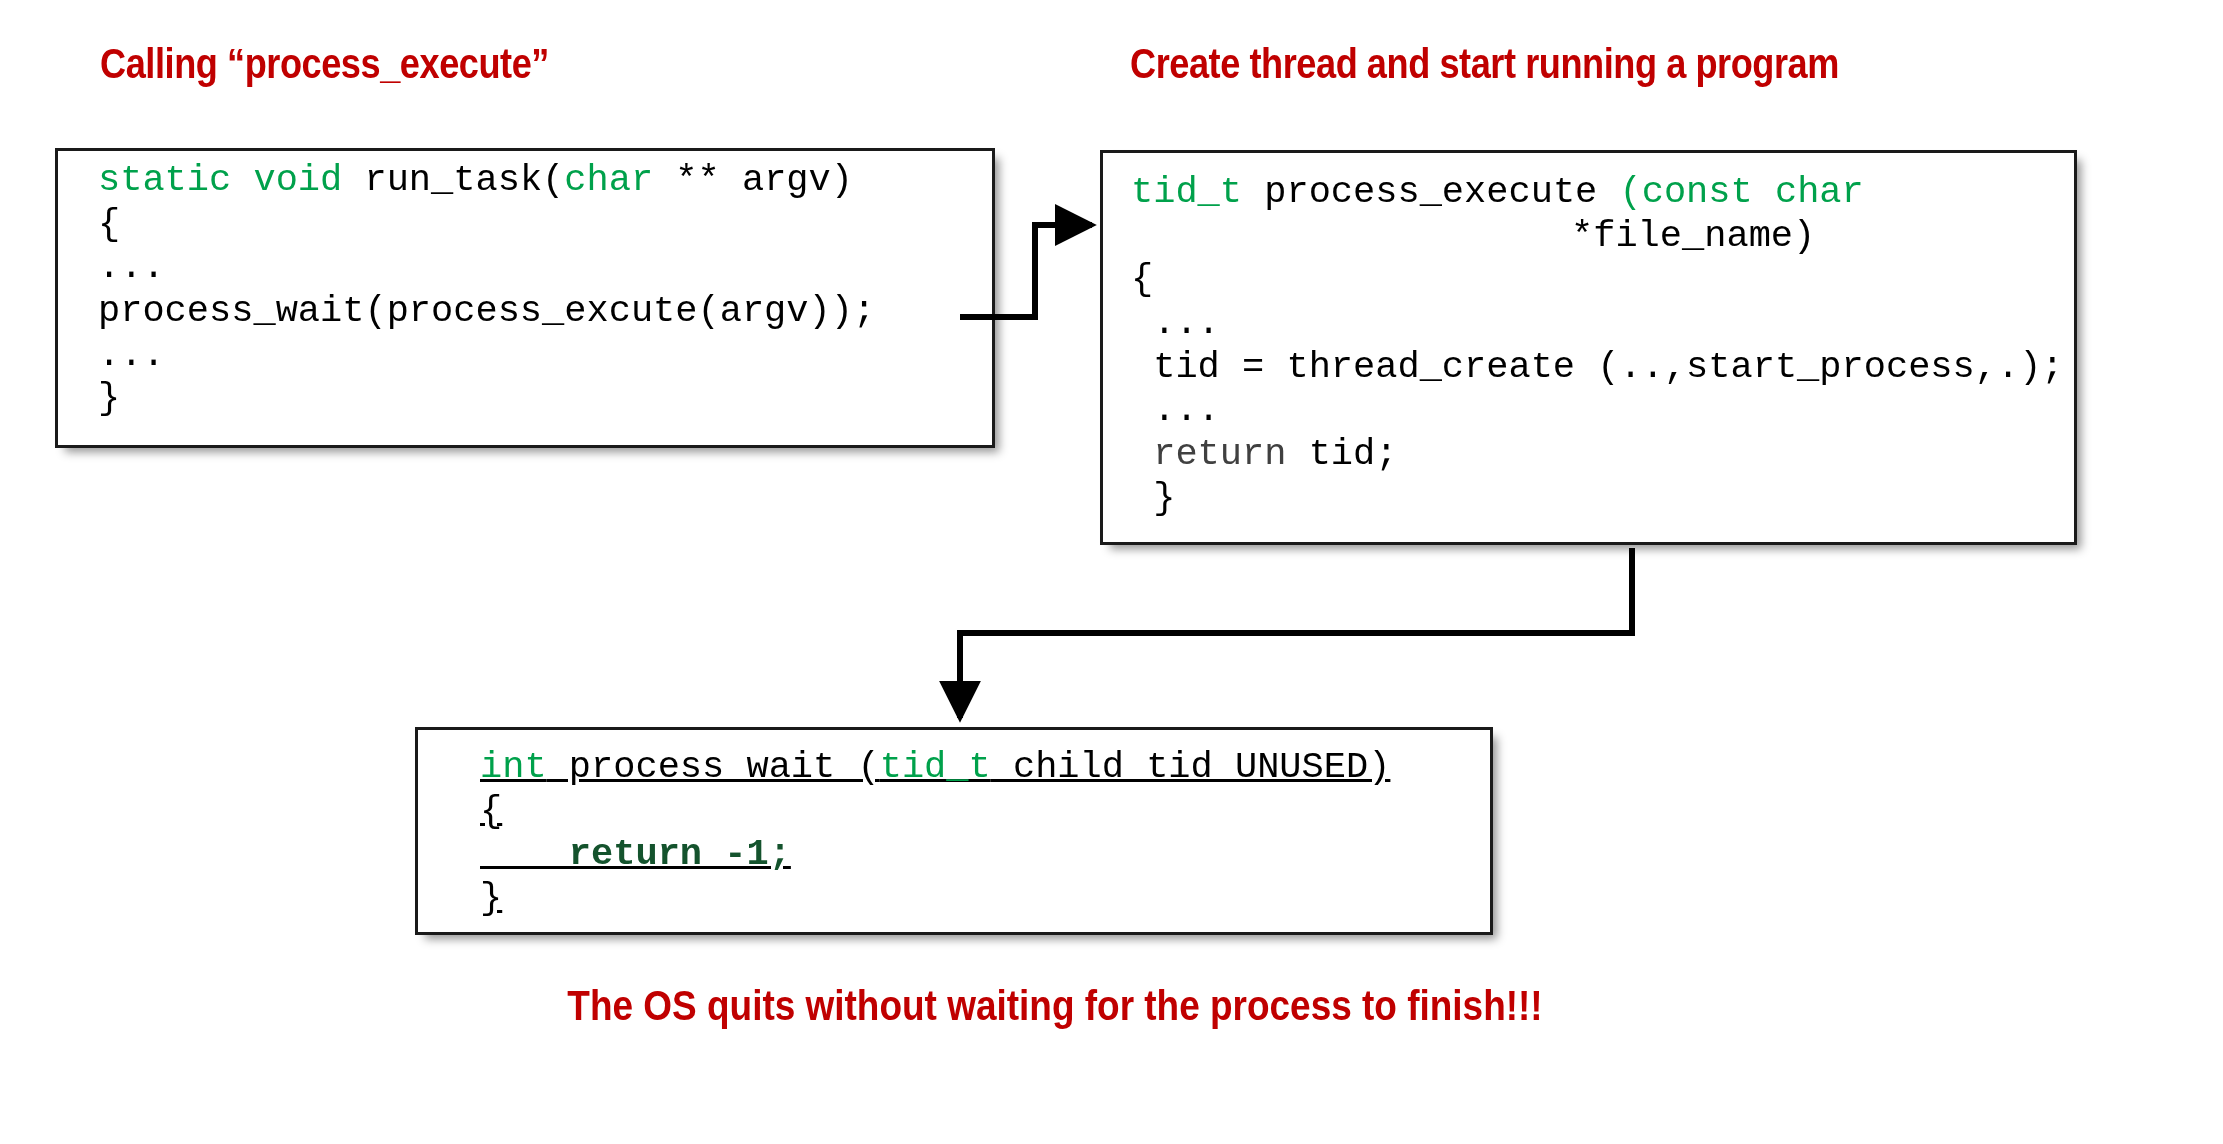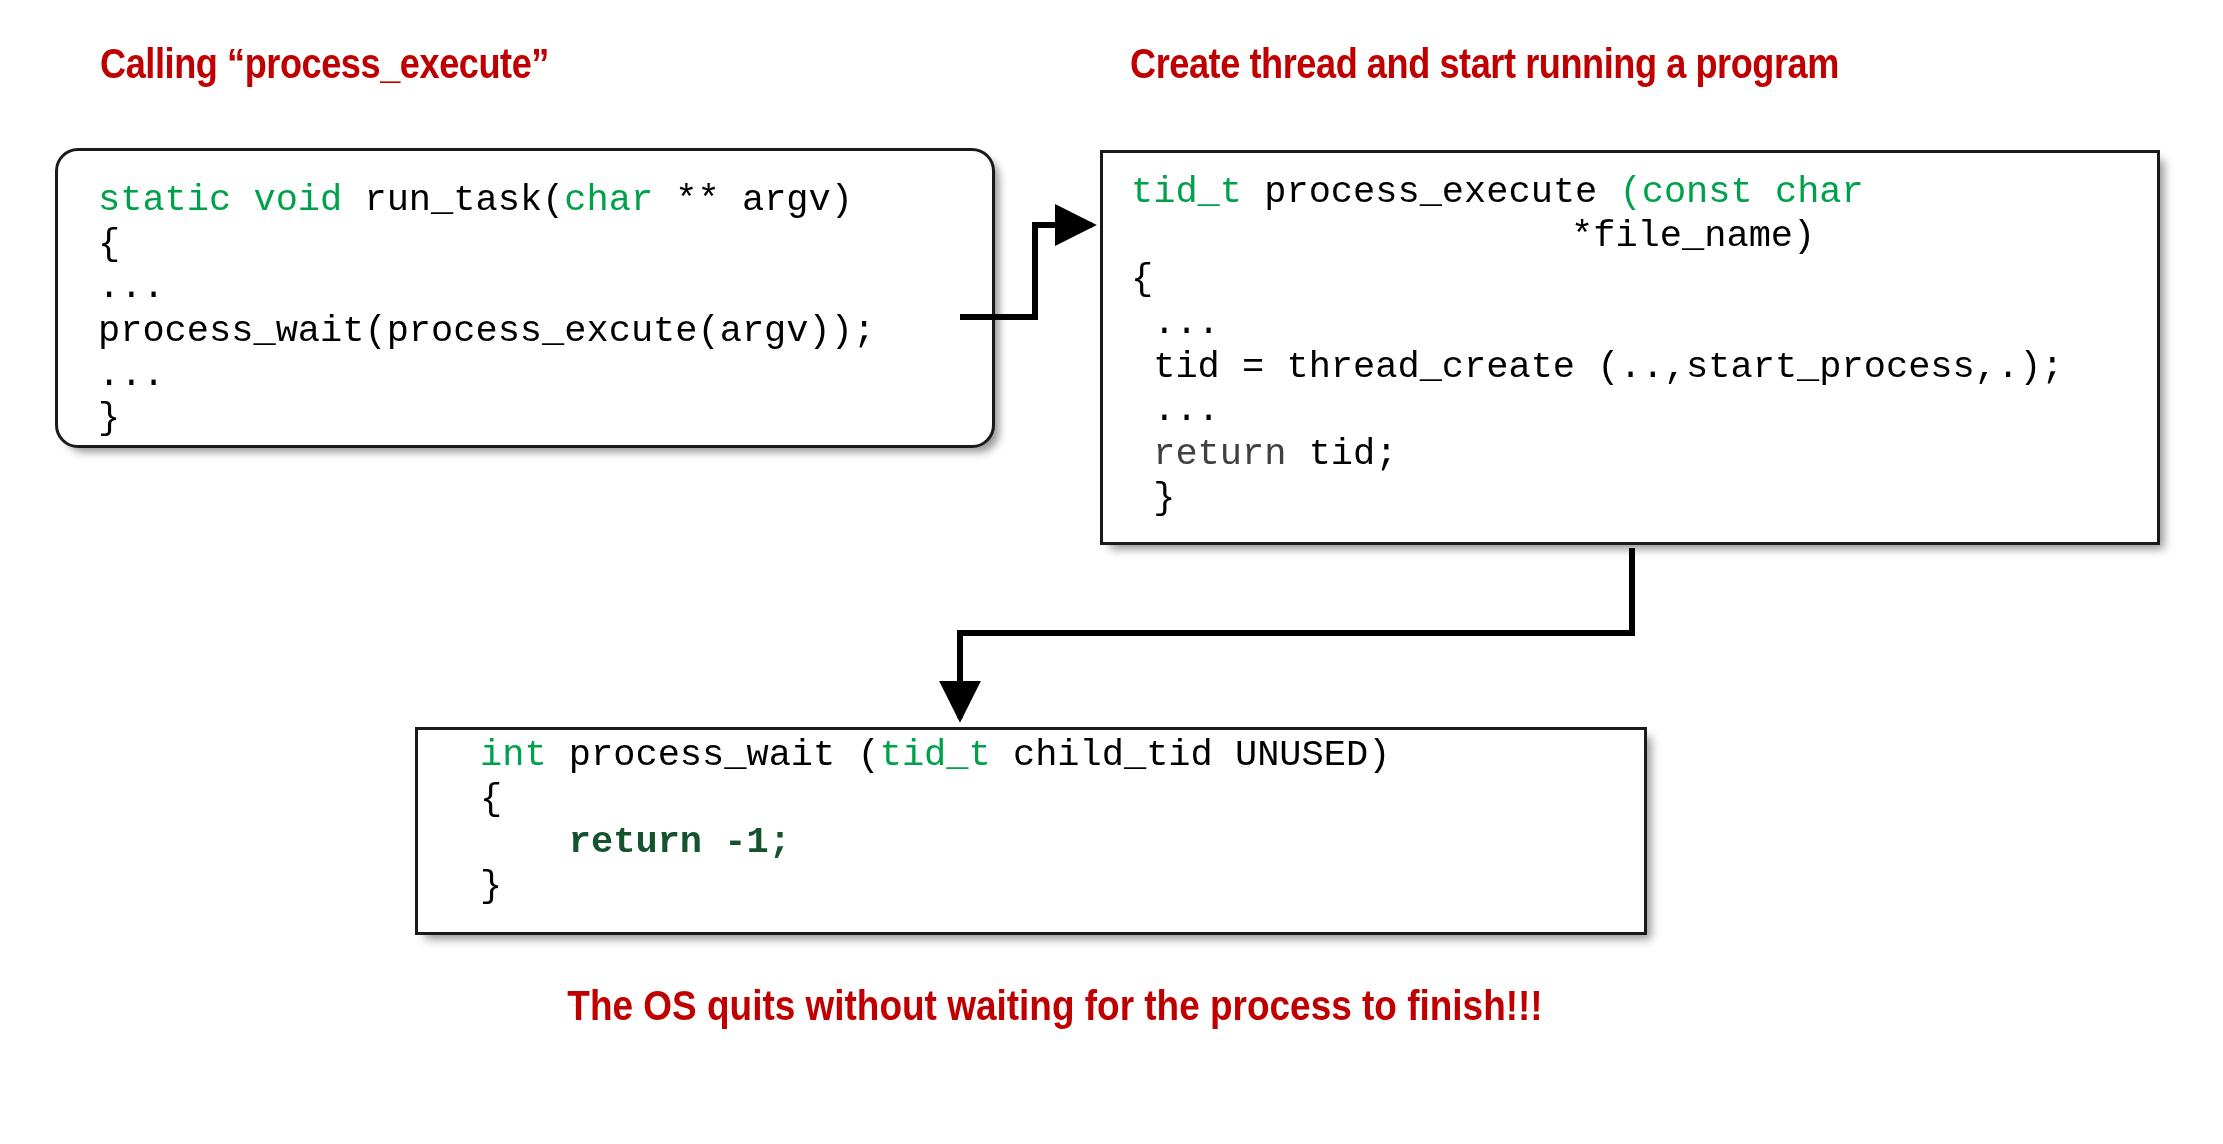--- a/index.html
+++ b/index.html
@@ -37,32 +37,32 @@
     font-family: "Liberation Mono", monospace;
     font-size: 37px;
     line-height: 1.18;
     color: #000000;
     white-space: pre;
     overflow: hidden;
   }
   #box-run-task {
     left: 55px; top: 148px;
     width: 940px; height: 300px;
-    padding: 28px 0 0 40px;
-    border-radius: 23px;
+    padding: 8px 0 0 40px;
   }
   #box-process-execute {
     left: 1100px; top: 150px;
-    width: 1060px; height: 395px;
+    width: 977px; height: 395px;
     padding: 18px 0 0 28px;
   }
   #box-process-wait {
     left: 415px; top: 727px;
-    width: 1232px; height: 208px;
-    padding: 4px 0 0 62px;
+    width: 1078px; height: 208px;
+    padding: 16px 0 0 62px;
+    text-decoration: underline;
   }
 
   .kw-green  { color: #00A14B; }
   .kw-orange { color: #404040; }
   .kw-red    { color: #14532d; font-weight: bold; }
 
   .code-line { display: block; }
 
   
   .indent-file-name { padding-left: 440px; display: block; }

